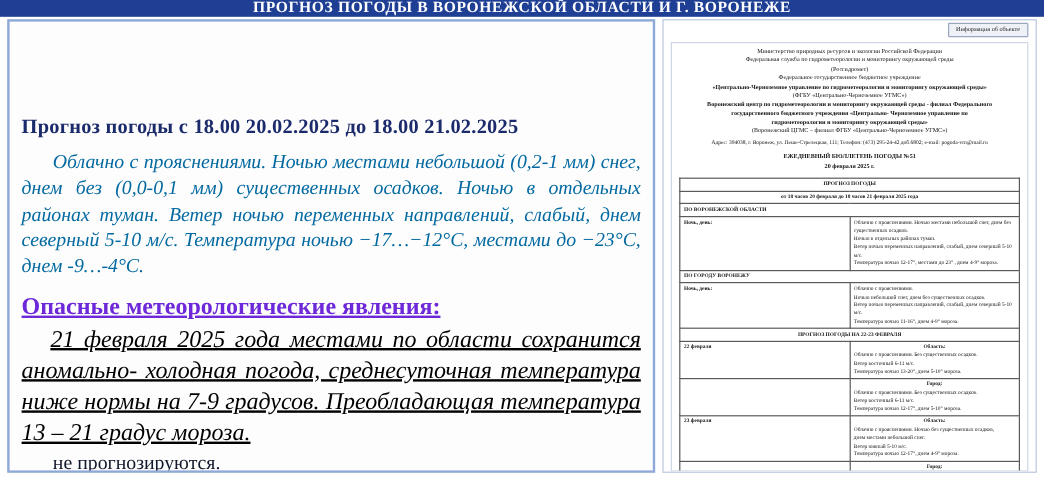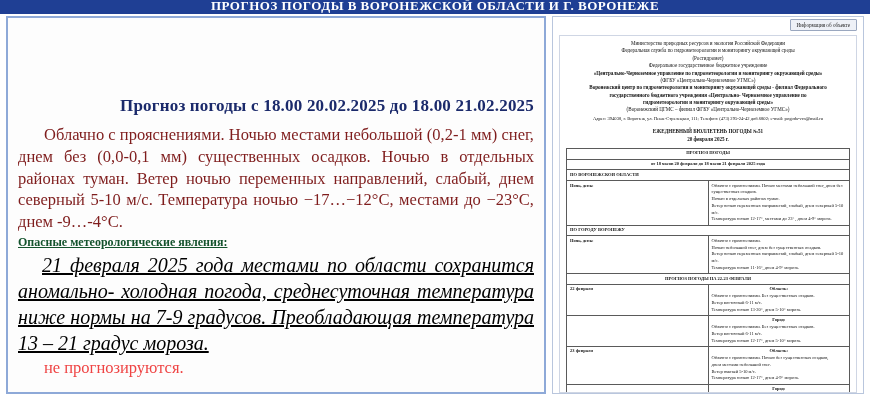--- a/index.html
+++ b/index.html
@@ -49,40 +49,41 @@
     width: 540px;
     height: 378px;
     background: #fdfdfd;
     border: 2px solid #8ea9d8;
     box-sizing: border-box;
     padding: 6px 10px 6px 10px;
     overflow: hidden;
   }
   .fc-title {
     margin-top: 72px;
-    text-align: right;
+    text-align: left;
     font-weight: bold;
     font-size: 17px;
     color: #1b2a6b;
     letter-spacing: 0.2px;
   }
   .fc-body {
     margin-top: 8px;
     font-size: 16.5px;
     line-height: 1.32;
     text-align: justify;
     text-indent: 26px;
-    color: #7f1d1d;
+    color: #0369a1;
+    font-style: italic;
   }
   .fc-head-underline {
-    margin-top: 2px;
-    font-weight: bold;
-    font-size: 12px;
+    margin-top: 12px;
+    font-weight: bold;
+    font-size: 20px;
     text-decoration: underline;
-    color: #14532d;
+    color: #6d28d9;
   }
   .fc-danger {
     margin-top: 2px;
     font-size: 20px;
     font-style: italic;
     line-height: 1.3;
     text-align: justify;
     text-indent: 24px;
     text-decoration: underline;
     color: #000000;
@@ -91,21 +92,21 @@
     margin-top: 6px;
     font-weight: bold;
     font-size: 16px;
     text-decoration: underline;
     color: #000000;
   }
   .fc-unfav-val {
     margin-top: 2px;
     font-size: 16.5px;
     text-indent: 26px;
-    color: #ef4444;
+    color: #0f172a;
   }
 
   
   .right-panel {
     position: absolute;
     left: 552px; top: 16px;
     width: 312px;
     height: 378px;
     background: #ffffff;
     border: 1px solid #b9c6dd;

